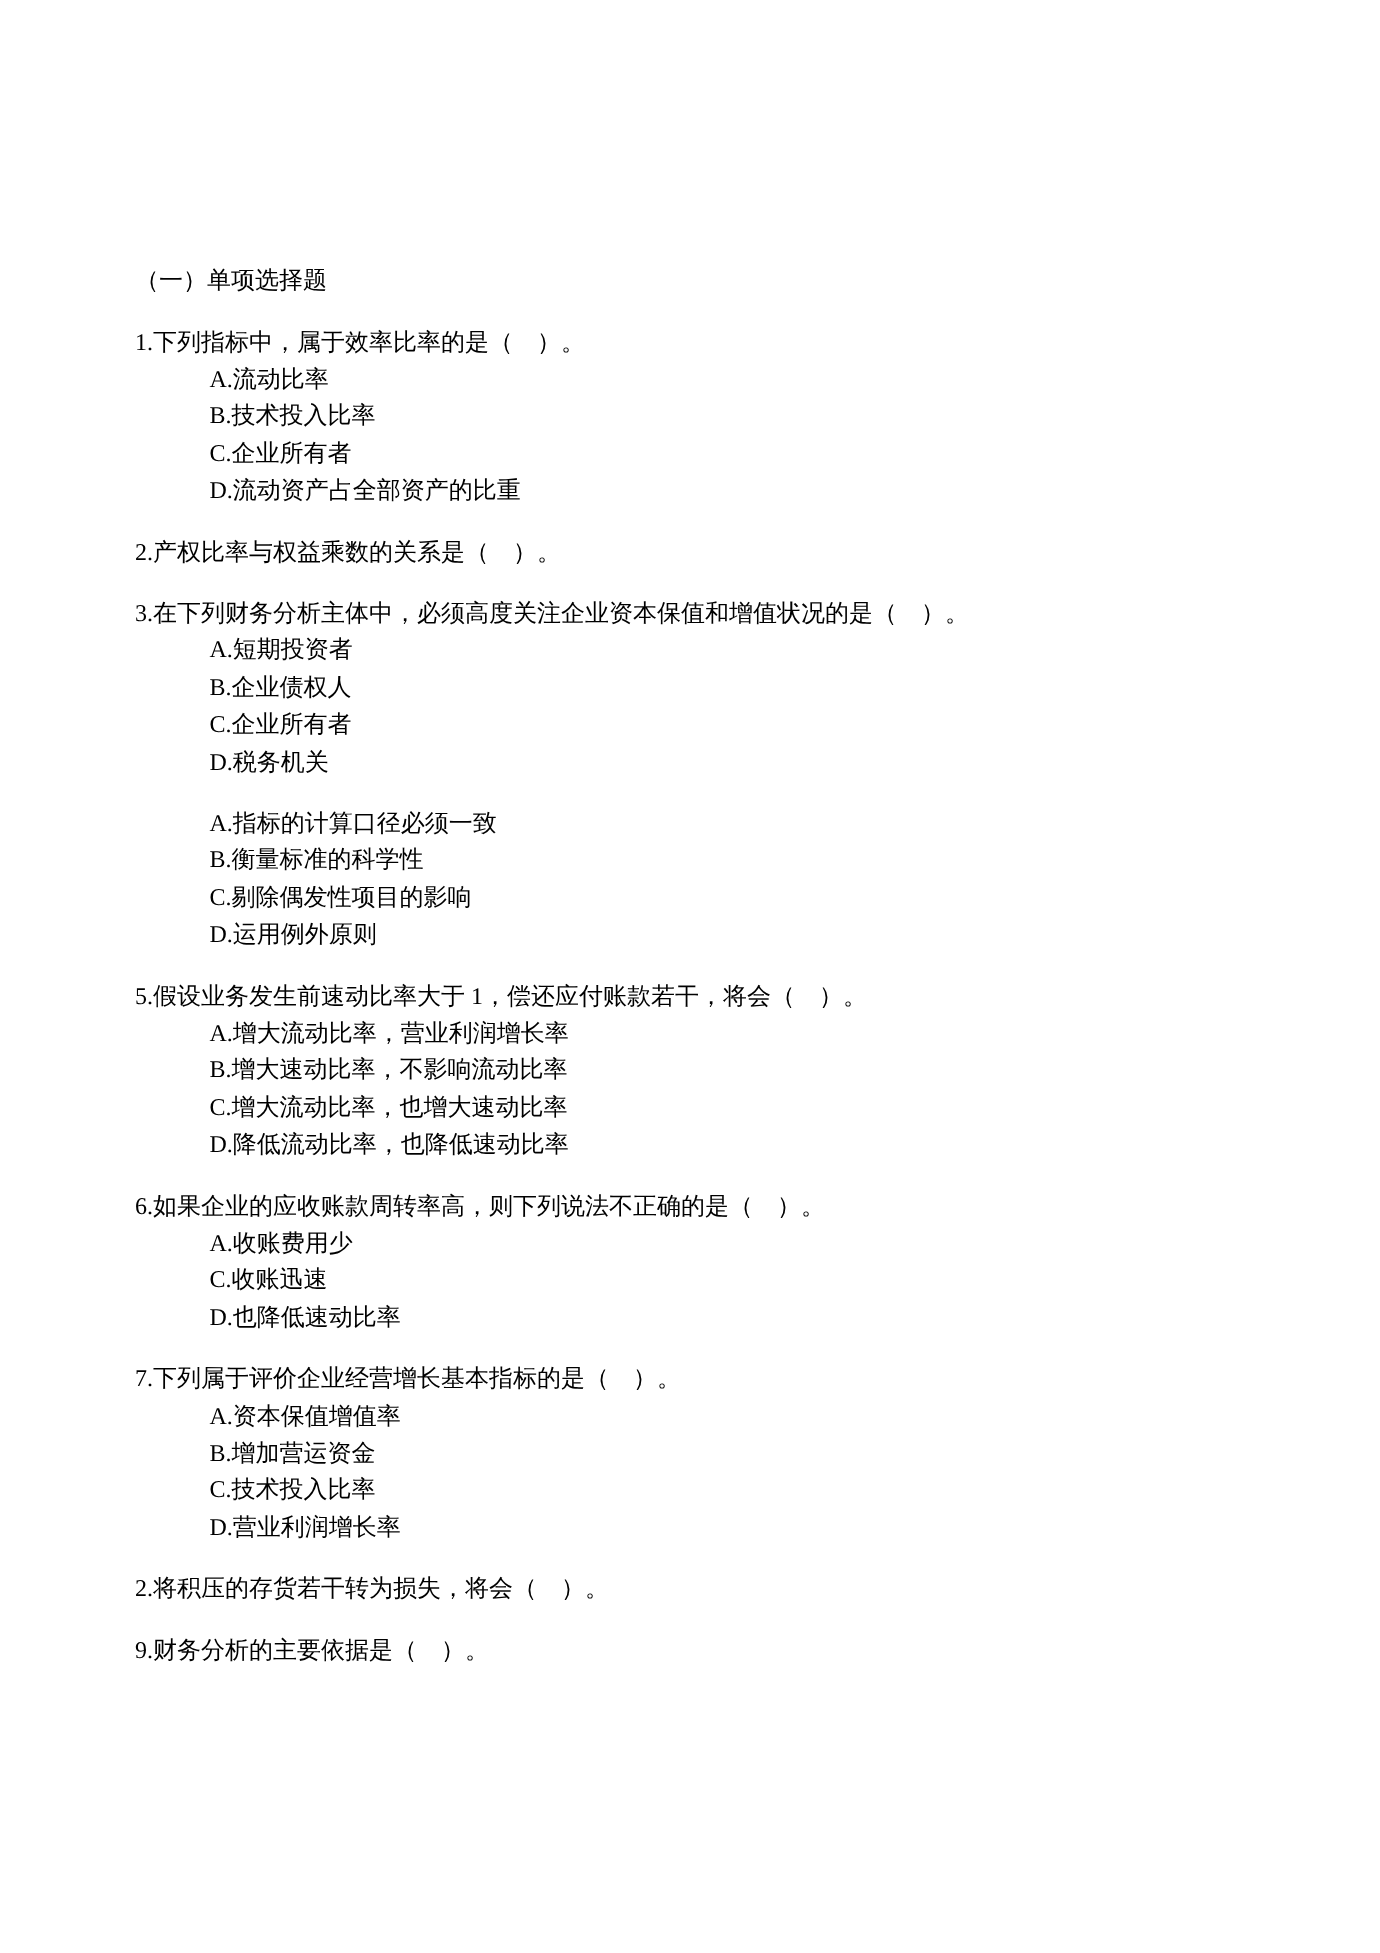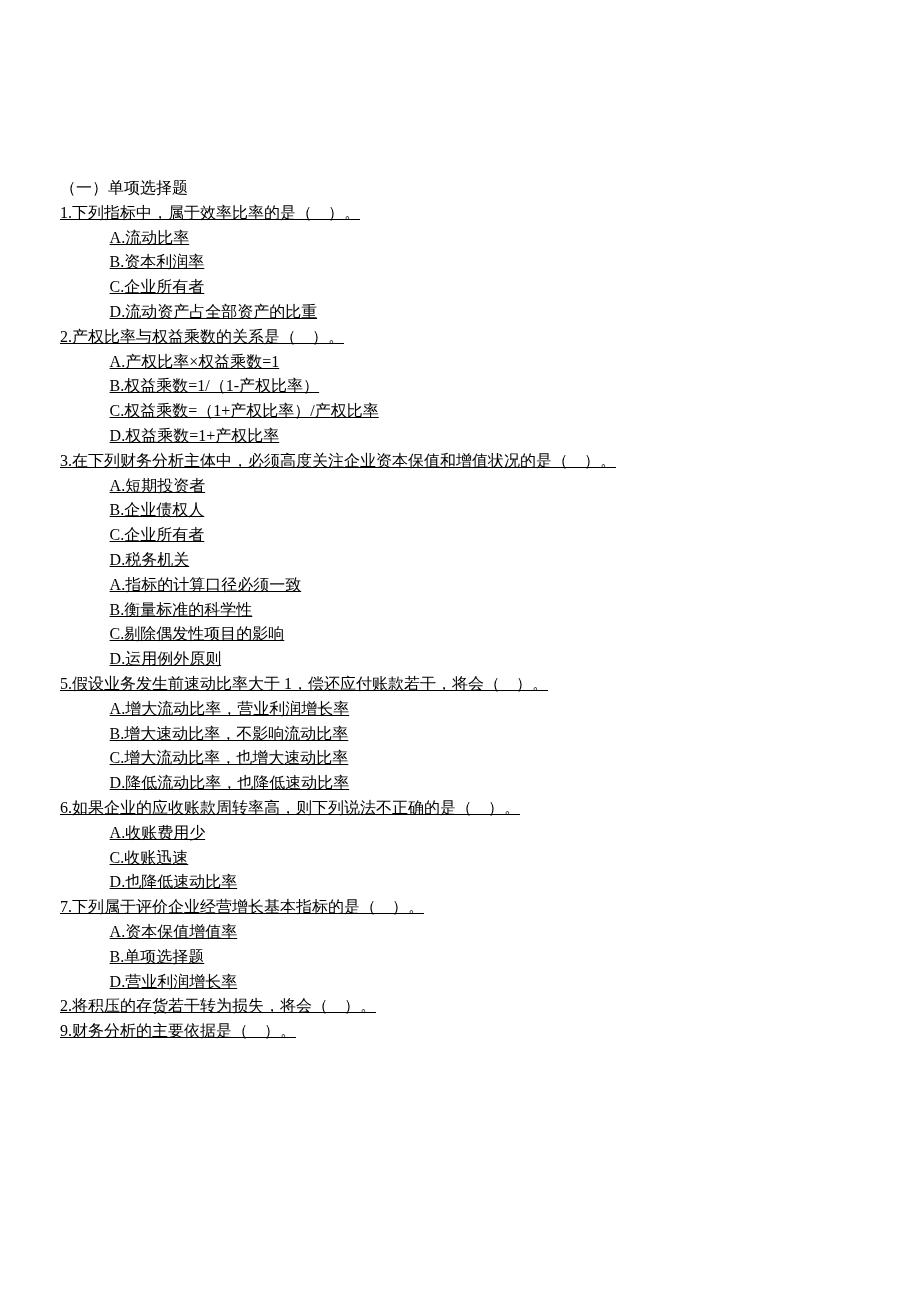--- a/index.html
+++ b/index.html
@@ -7,29 +7,28 @@
     padding: 0;
     background: #ffffff;
     font-family: "SimSun", "宋体", serif;
     font-size: 16px;
     color: #000000;
     line-height: 1.55;
   }
   .page {
     width: 897px;
     min-height: 1302px;
-    padding: 160px 90px 60px 60px;
+    padding: 160px 90px 60px 90px;
     box-sizing: border-box;
   }
   .section-title {
     margin-bottom: 0;
   }
   .question {
-    margin-top: 0;
-    text-decoration: underline;
+    margin-top: 16px;
   }
   .q-text {
     margin: 0;
     padding: 0;
   }
   .options {
     padding-left: 3.1em;
   }
   .option {
     margin: 0;
@@ -39,33 +38,27 @@
 </head>
 <body>
 
 <div class="page">
   <p class="section-title">（一）单项选择题</p>
   <div id="questions-container">
       <div class="question">
         <p class="q-text">1.下列指标中，属于效率比率的是（　）。</p>
         <div class="options">
           <p class="option">A.流动比率</p>
-          <p class="option">B.资本利润率</p>
+          <p class="option">B.技术投入比率</p>
           <p class="option">C.企业所有者</p>
           <p class="option">D.流动资产占全部资产的比重</p>
         </div>
       </div>
       <div class="question">
         <p class="q-text">2.产权比率与权益乘数的关系是（　）。</p>
-        <div class="options">
-          <p class="option">A.产权比率×权益乘数=1</p>
-          <p class="option">B.权益乘数=1/（1-产权比率）</p>
-          <p class="option">C.权益乘数=（1+产权比率）/产权比率</p>
-          <p class="option">D.权益乘数=1+产权比率</p>
-        </div>
       </div>
       <div class="question">
         <p class="q-text">3.在下列财务分析主体中，必须高度关注企业资本保值和增值状况的是（　）。</p>
         <div class="options">
           <p class="option">A.短期投资者</p>
           <p class="option">B.企业债权人</p>
           <p class="option">C.企业所有者</p>
           <p class="option">D.税务机关</p>
         </div>
       </div>
@@ -91,21 +84,22 @@
         <div class="options">
           <p class="option">A.收账费用少</p>
           <p class="option">C.收账迅速</p>
           <p class="option">D.也降低速动比率</p>
         </div>
       </div>
       <div class="question">
         <p class="q-text">7.下列属于评价企业经营增长基本指标的是（　）。</p>
         <div class="options">
           <p class="option">A.资本保值增值率</p>
-          <p class="option">B.单项选择题</p>
+          <p class="option">B.增加营运资金</p>
+          <p class="option">C.技术投入比率</p>
           <p class="option">D.营业利润增长率</p>
         </div>
       </div>
       <div class="question">
         <p class="q-text">2.将积压的存货若干转为损失，将会（　）。</p>
       </div>
       <div class="question">
         <p class="q-text">9.财务分析的主要依据是（　）。</p>
       </div>
     </div>

